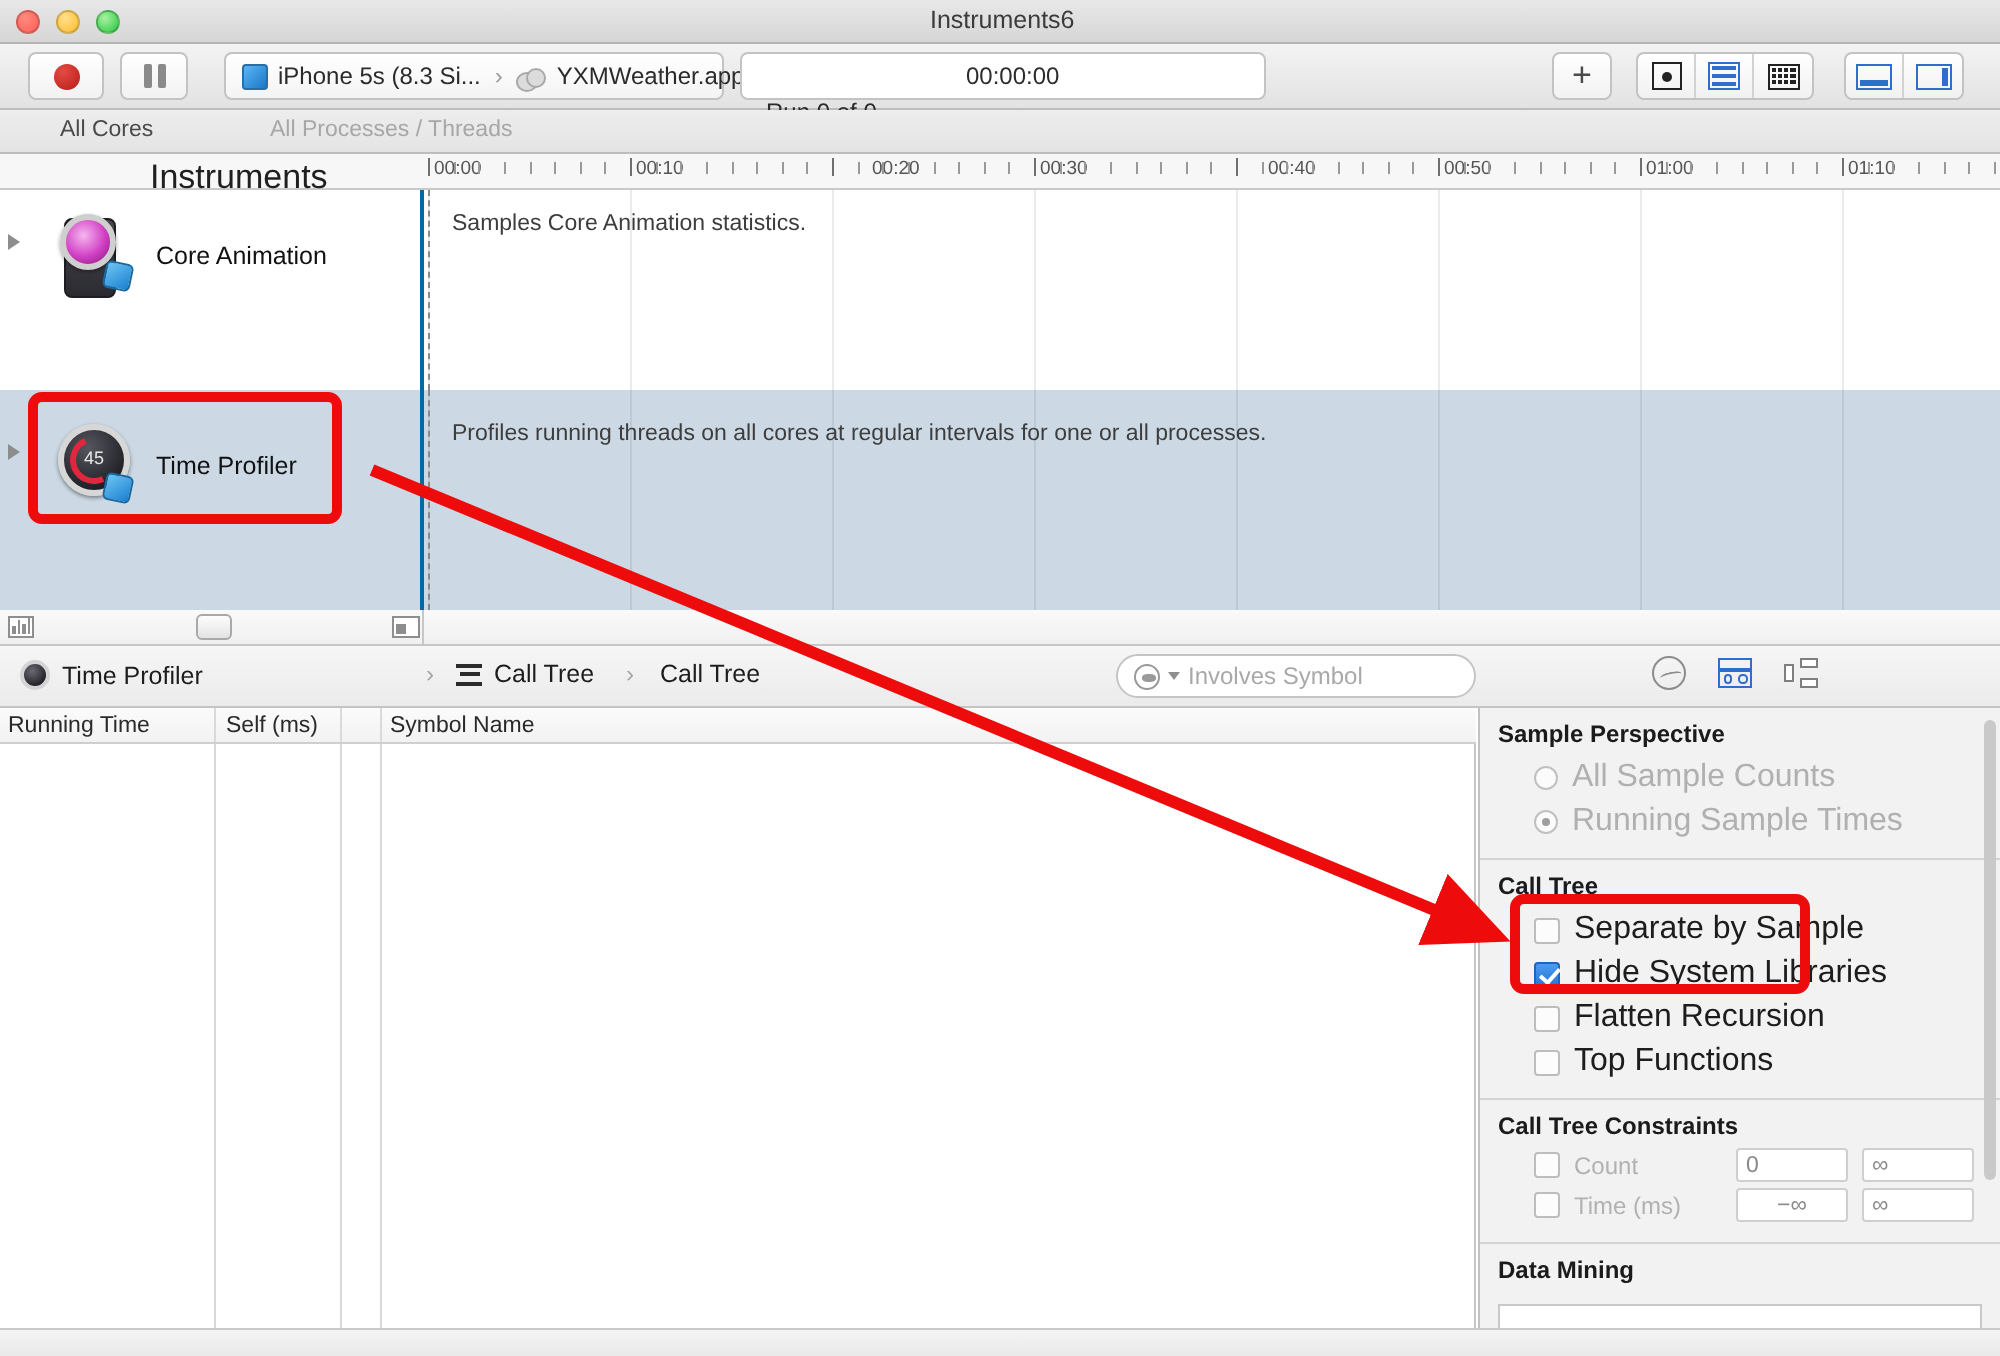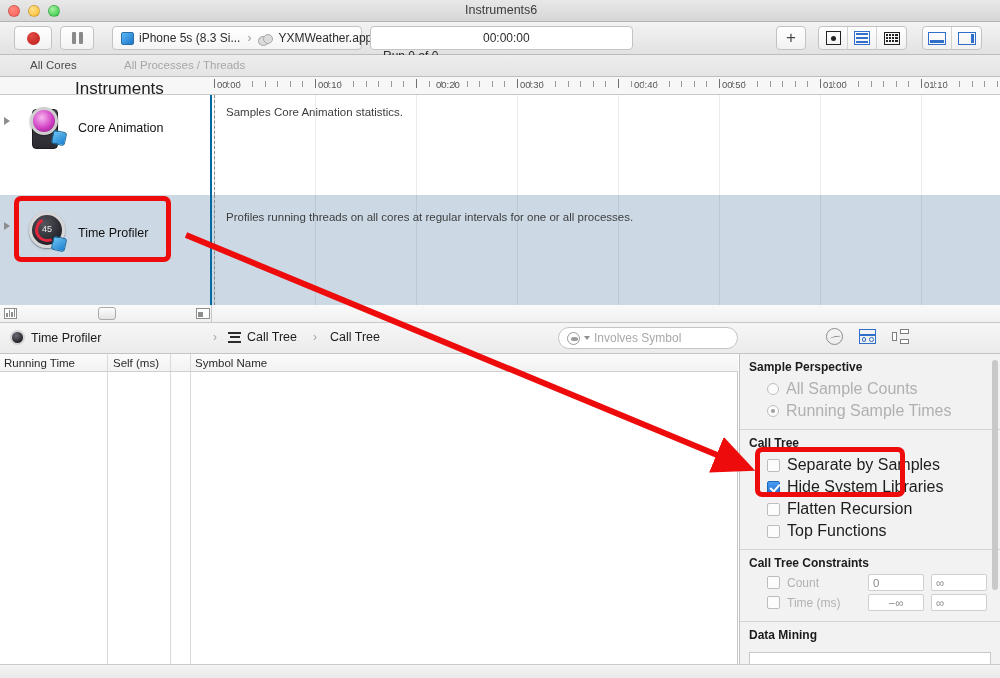--- a/index.html
+++ b/index.html
@@ -105,21 +105,21 @@
   .ic-pane-r::after { content: ""; position: absolute; right: 1px; top: 1px; bottom: 1px; width: 3px; background: #2f6ecb; }
 
   
   .subbar {
     position: absolute; left: 0; top: 55px; width: 1000px; height: 22px;
     background: linear-gradient(#ededed, #e4e4e4);
     border-bottom: 1px solid #bdbdbd;
   }
   .subbar .seg-lbl { position: absolute; top: 4px; font-size: 11.5px; }
   .all-cores { left: 30px; color: #4b4b4b; }
-  .all-procs { left: 124px; color: #a7a7a7; }
+  .all-procs { left: 135px; color: #a7a7a7; }
 
   
   .tl-head {
     position: absolute; left: 0; top: 77px; width: 1000px; height: 18px;
     background: #f7f7f7; border-bottom: 1px solid #c9c9c9;
   }
   .instruments-lbl { position: absolute; left: 75px; top: 2px; font-size: 17px; color: #1f1f1f; }
   .ruler { position: absolute; left: 212px; top: 0; right: 0; height: 18px; overflow: hidden; }
   .tick { position: absolute; top: 4px; width: 1px; height: 6px; background: #9a9a9a; }
   .tick.major { top: 2px; height: 9px; background: #6f6f6f; }
@@ -565,21 +565,21 @@
       <div class="insp-row">
         <span class="radio on"></span>
         <span class="insp-lbl dim">Running Sample Times</span>
       </div>
     </div>
 
     <div class="insp-sec">
       <div class="insp-title">Call Tree</div>
       <div class="insp-row">
         <span class="cbx"></span>
-        <span class="insp-lbl">Separate by Samples</span>
+        <span class="insp-lbl">Separate by Sample</span>
       </div>
       <div class="insp-row">
         <span class="cbx on"></span>
         <span class="insp-lbl">Hide System Libraries</span>
       </div>
       <div class="insp-row">
         <span class="cbx"></span>
         <span class="insp-lbl">Flatten Recursion</span>
       </div>
       <div class="insp-row">

